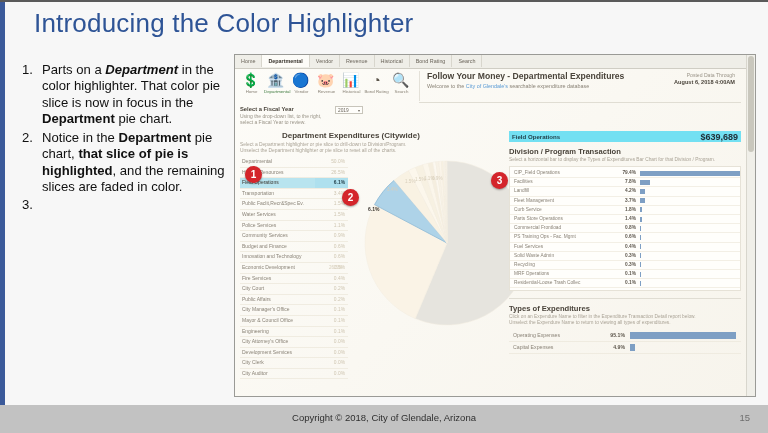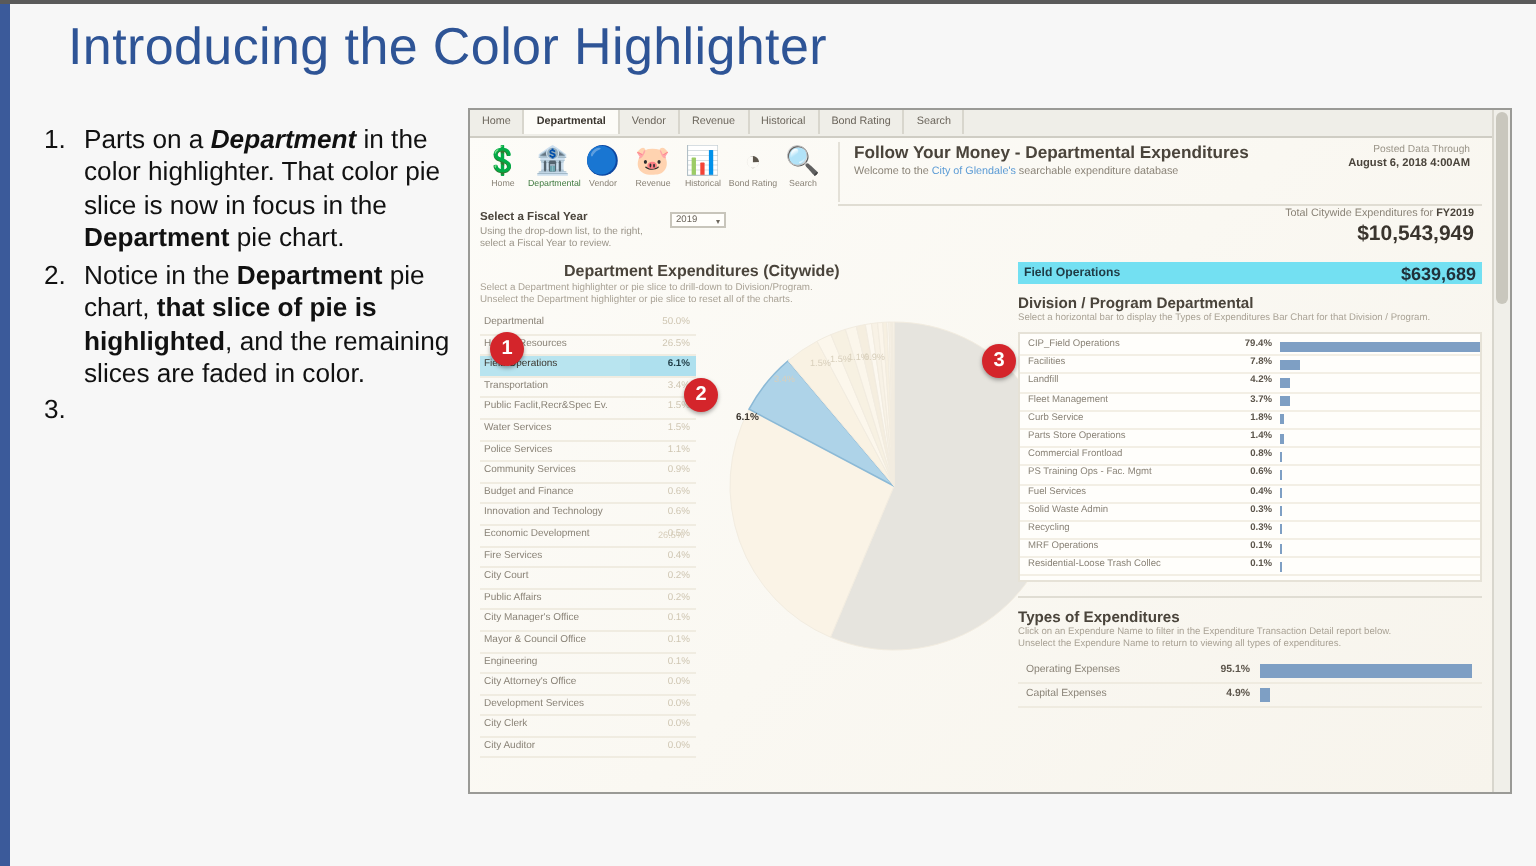--- a/index.html
+++ b/index.html
@@ -211,26 +211,20 @@
           <span>Welcome to the </span><span class="lnk">City of Glendale's</span><span> searchable expenditure database</span>
         </div>
         <div id="mh-right">
           <div id="mh-r1">Posted Data Through</div>
           <div id="mh-r2">August 6, 2018 4:00AM</div>
         </div>
       </div>
 
       <div id="sep1"></div>
 
-      <div id="totals">
-        <div id="tot-lbl">
-          <span>Total Citywide Expenditures for </span><b>FY2019</b>
-        </div>
-        <div id="tot-val">$10,543,949</div>
-      </div>
 
       <div id="fy">
         <div id="fy-t">Select a Fiscal Year</div>
         <div id="fy-d">
           <span>Using the drop-down list, to the right,</span><br>
           <span>select a Fiscal Year to review.</span>
         </div>
       </div>
       <div id="fysel">
         <span>2019</span>
@@ -360,21 +354,21 @@
           <div class="plb" style="left: 80px; top: 12px;">1.5%</div>
           <div class="plb" style="left: 89px; top: 11px;">1.1%</div>
           <div class="plb" style="left: 97px; top: 11px;">0.9%</div>
         </div>
 
       <div id="rcol">
         <div id="fo">
           <div id="fo-l">Field Operations</div>
           <div id="fo-v">$639,689</div>
         </div>
-        <div id="dp-h">Division / Program Departmental</div>
+        <div id="dp-h">Division / Program Transaction</div>
         <div id="dp-d">
           <span>Select a horizontal bar to display the Types of Expenditures Bar Chart for that Division /</span>
           <span>Program.</span>
         </div>
         <div id="dpbox">
             <div class="brow">
               <div class="bname">CIP_Field Operations</div>
               <div class="bpct">79.4%</div>
               <div class="btrack">
                 <div class="bfill" style="width: 100%;"></div>
@@ -495,14 +489,18 @@
 
     <div id="vscroll">
       <div id="vthumb"></div>
     </div>
   </div>
 
   <div class="badge" style="left:245px;top:166px">1</div>
   <div class="badge" style="left:342px;top:189px">2</div>
   <div class="badge" style="left:491px;top:172px">3</div>
 
+  <div id="footer">
+    <div id="fcopy">Copyright © 2018, City of Glendale, Arizona</div>
+    <div id="fpage">15</div>
+  </div>
 
 </div>
 
 </body></html>

